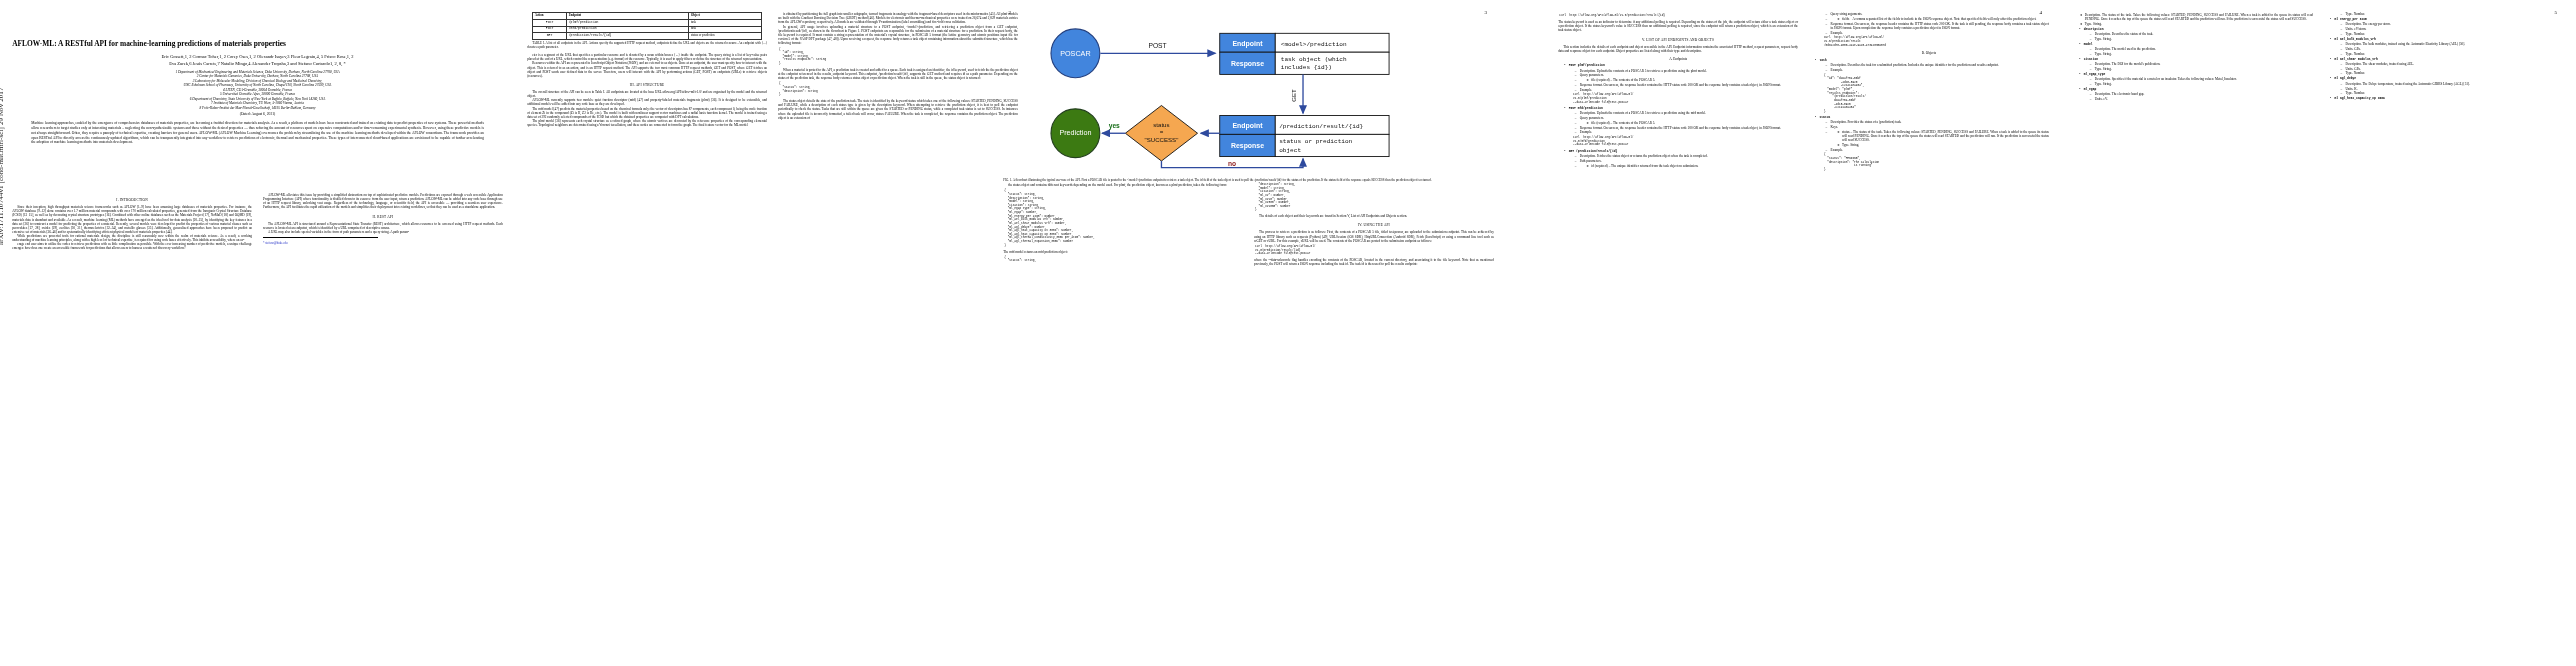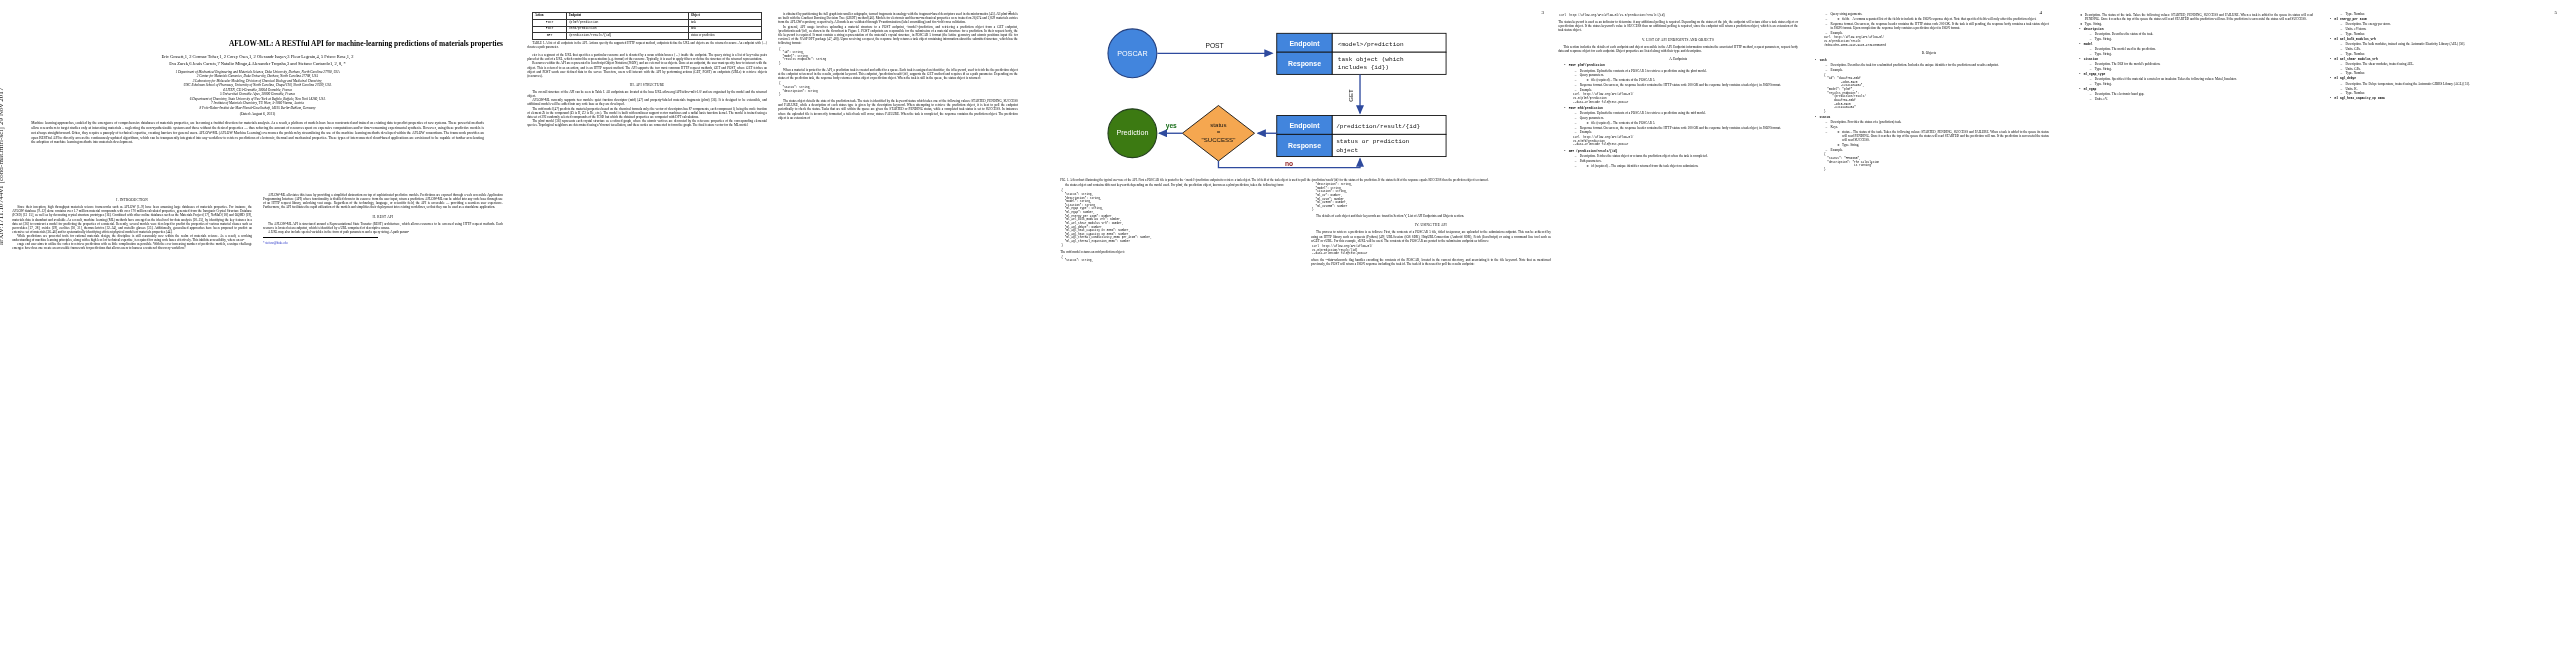--- a/index.html
+++ b/index.html
@@ -9,26 +9,26 @@
   
   .arxiv-stamp{
     position:absolute;left:-3.3px;top:245px;width:233px;
     transform:rotate(-90deg);transform-origin:left top;
     font-family:"Liberation Serif",serif;font-size:7px;color:#111;
     white-space:nowrap;letter-spacing:0.1px;
   }
 
   
   .pg{position:absolute;top:0;height:667px;width:515px;box-sizing:border-box;padding:7.8px 12.2px 4.4px 12.2px;}
-  .pg1{left:0}   .pg2{left:515px} .pg3{left:1048px} .pg4{left:1546px} .pg5{left:2061px}
+  .pg1{left:0}   .pg2{left:515px} .pg3{left:991px} .pg4{left:1546px} .pg5{left:2061px}
 
   .pgnum{position:absolute;top:10px;right:19px;font-size:5px;font-family:"Liberation Serif",serif;}
 
   
-  .title{font-family:"Liberation Serif",serif;font-weight:bold;font-size:7.4px;text-align:right;margin:31px 0 0 0;letter-spacing:0px;}
+  .title{font-family:"Liberation Serif",serif;font-weight:bold;font-size:7.4px;text-align:left;margin:31px 0 0 0;letter-spacing:0px;}
   .authors{text-align:center;font-size:4.5px;margin-top:6.7px;line-height:1.45;}
   .affil{text-align:center;font-size:3.4px;font-style:italic;line-height:1.32;margin-top:2.2px;}
   .dated{text-align:center;font-size:3.7px;margin-top:2.2px;}
   .abstract{font-size:3.6px;text-align:justify;line-height:1.33;margin:5px 19px 0 19px;}
 
   
   .cols{position:absolute;left:12.2px;right:12.2px;top:183px;bottom:5.6px;
         column-count:2;column-gap:11px;font-size:3.3px;line-height:1.26;text-align:justify;}
   .cols.full{top:12.2px;}
   .cols p{margin:0 0 0 0;text-indent:5px;}

